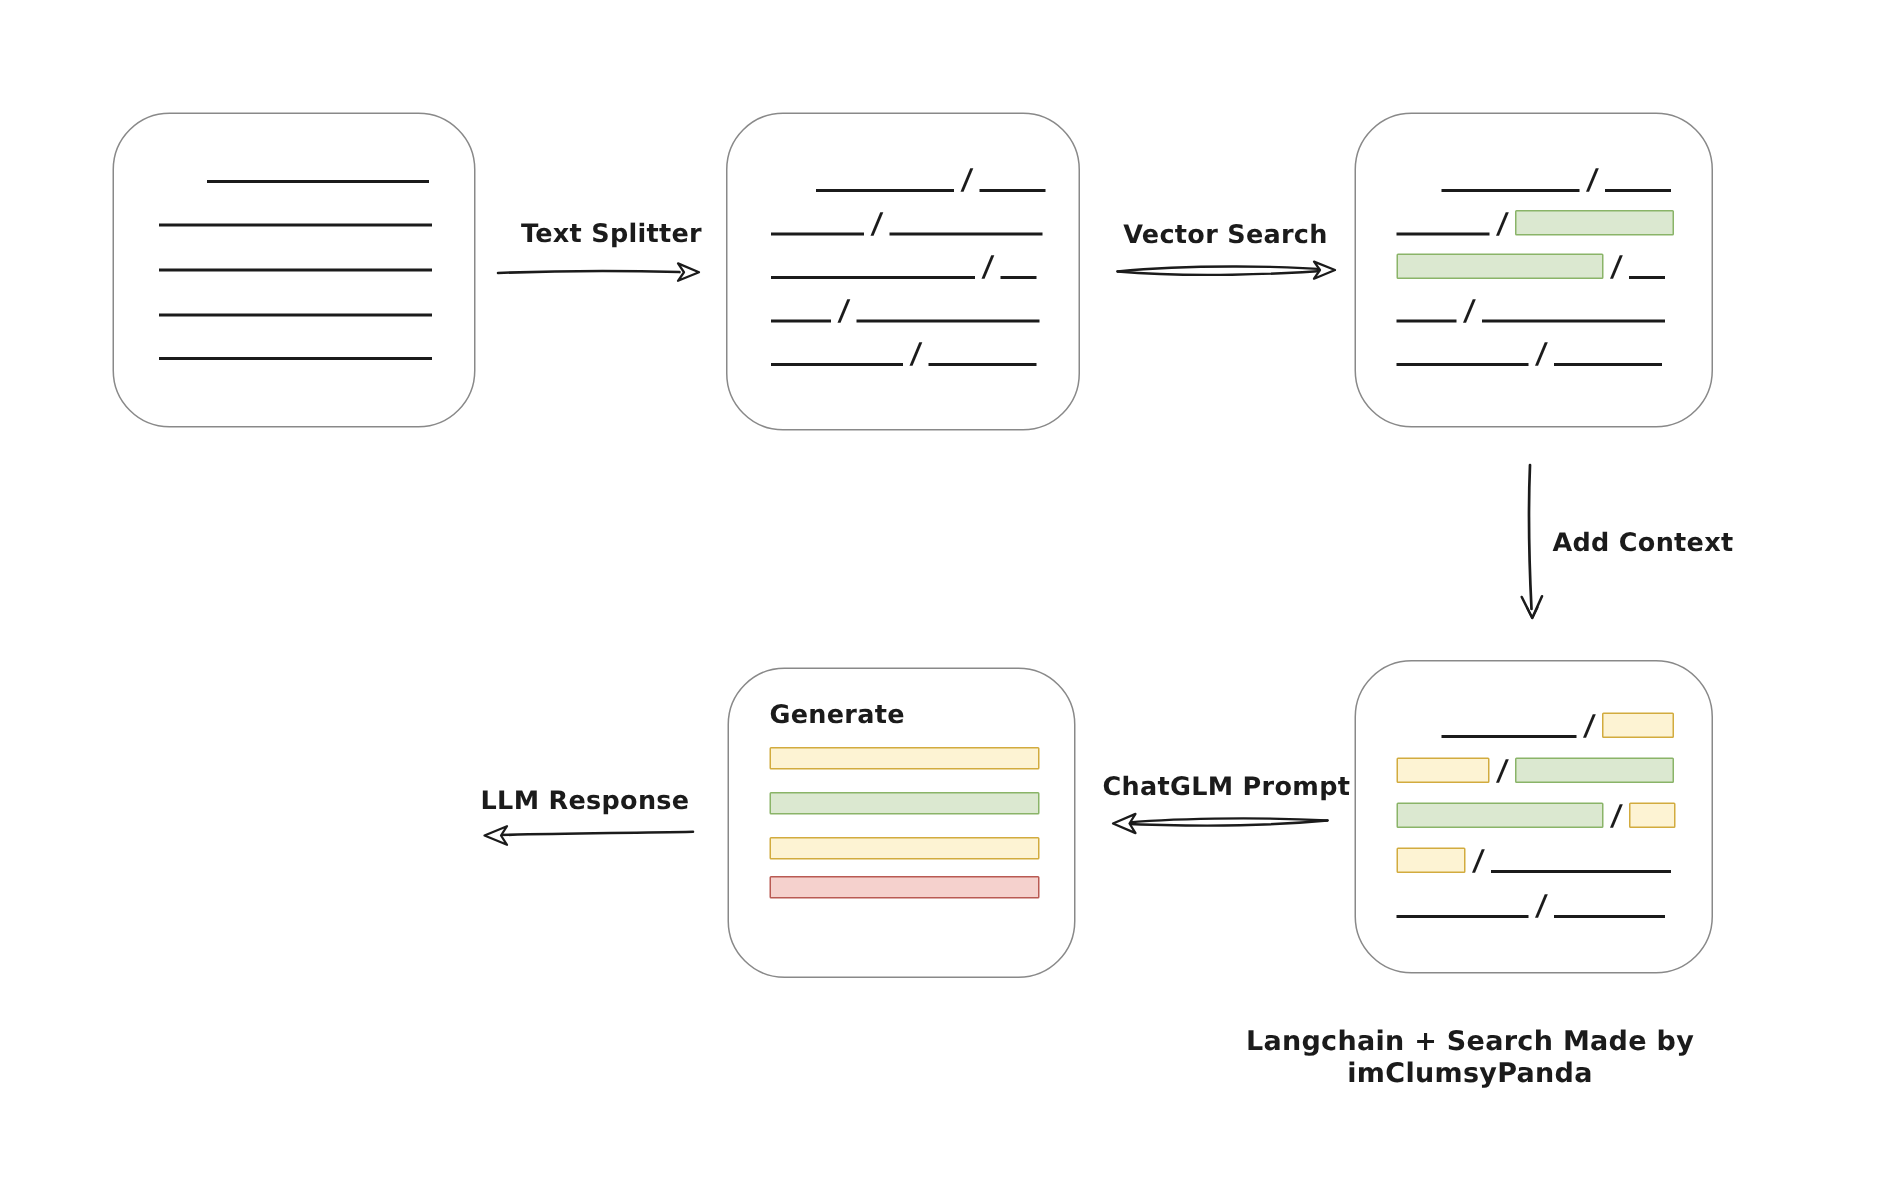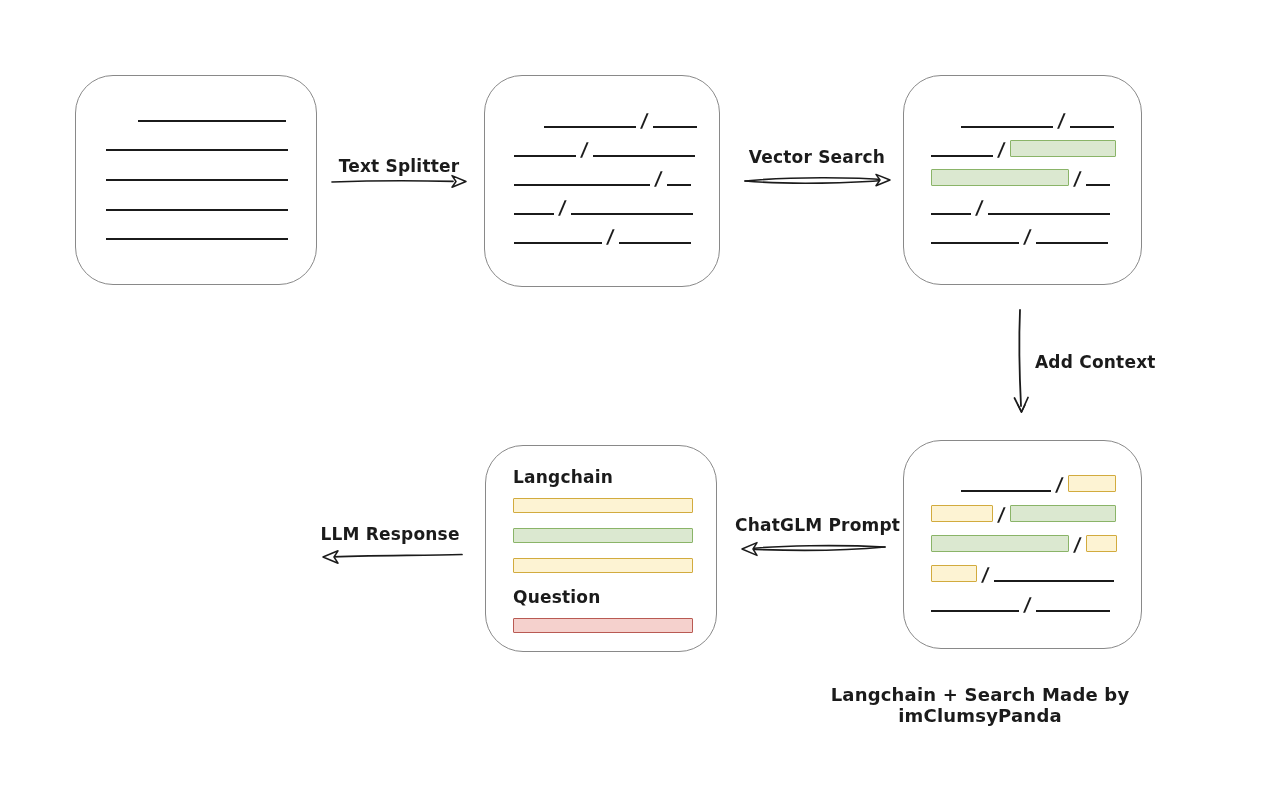--- a/index.html
+++ b/index.html
@@ -57,21 +57,21 @@
         </div>
         <div class="seg-row" style="height: 29.7px;">
           <div class="seg-line" style="width: 182px;"></div>
         </div>
         <div class="seg-row" style="height: 29.7px;">
           <div class="seg-line" style="width: 182px;"></div>
         </div>
       </div>
   </div>
 
-  <div class="arrow-label" style="left:330px;top:156px;width:138px;">Text Splitter</div>
+  <div class="arrow-label" style="left:330px;top:146px;width:138px;text-align:right;">Text Splitter</div>
   <svg class="arrow" style="left:330px;top:172px;" width="140" height="22" viewBox="0 0 140 22">
     <path d="M2 10 C 40 8.6, 92 8.6, 123 9.4" stroke-width="1.7"></path>
     <path class="head" d="M122 3.6 L136 9.5 L122 15.2 L126 9.5 Z" stroke-width="1.5"></path>
   </svg>
 
   <div class="sketch-box" style="left:484px;top:75px;width:236px;height:212px;">
     <div class="box-content" style="padding: 23px 0px 0px 29px;">
         <div class="seg-row" style="height: 29px;">
           <div class="seg-line" style="width: 92px; margin-left: 30px;"></div>
           <div class="seg-slash">/</div>
@@ -176,25 +176,24 @@
 
   <div class="arrow-label" style="left:735px;top:515px;width:152px;">ChatGLM Prompt</div>
   <svg class="arrow" style="left:737px;top:538px;" width="150" height="22" viewBox="0 0 150 22">
     <path d="M148 9 C 100 6.5, 42 7.5, 8 11" stroke-width="1.6"></path>
     <path d="M148 9 C 100 13.5, 42 12.5, 8 11" stroke-width="1.6"></path>
     <path class="head" d="M20 4.6 L5 11 L20 17.4 L16 11 Z" stroke-width="1.5"></path>
   </svg>
 
   <div class="sketch-box" style="left:485px;top:445px;width:232px;height:207px;">
     <div class="box-content" style="padding:21px 0 0 27px;">
-      <div class="heading">Langchain</div>
+      <div class="heading">Generate</div>
       <div class="bar bar-yellow" style="margin-top:11px;"></div>
       <div class="bar bar-green" style="margin-top:15px;"></div>
       <div class="bar bar-yellow" style="margin-top:15px;"></div>
-      <div class="heading" style="margin-top:14px;">Question</div>
       <div class="bar bar-red" style="margin-top:11px;"></div>
     </div>
   </div>
 
   <div class="arrow-label" style="left:316px;top:524px;width:148px;">LLM Response</div>
   <svg class="arrow" style="left:316px;top:546px;" width="148" height="22" viewBox="0 0 148 22">
     <path d="M146 8.5 C 100 9.5, 50 9.5, 10 11" stroke-width="1.7"></path>
     <path class="head" d="M22 4.8 L7 11 L22 17.2 L18 11 Z" stroke-width="1.5"></path>
   </svg>
 

